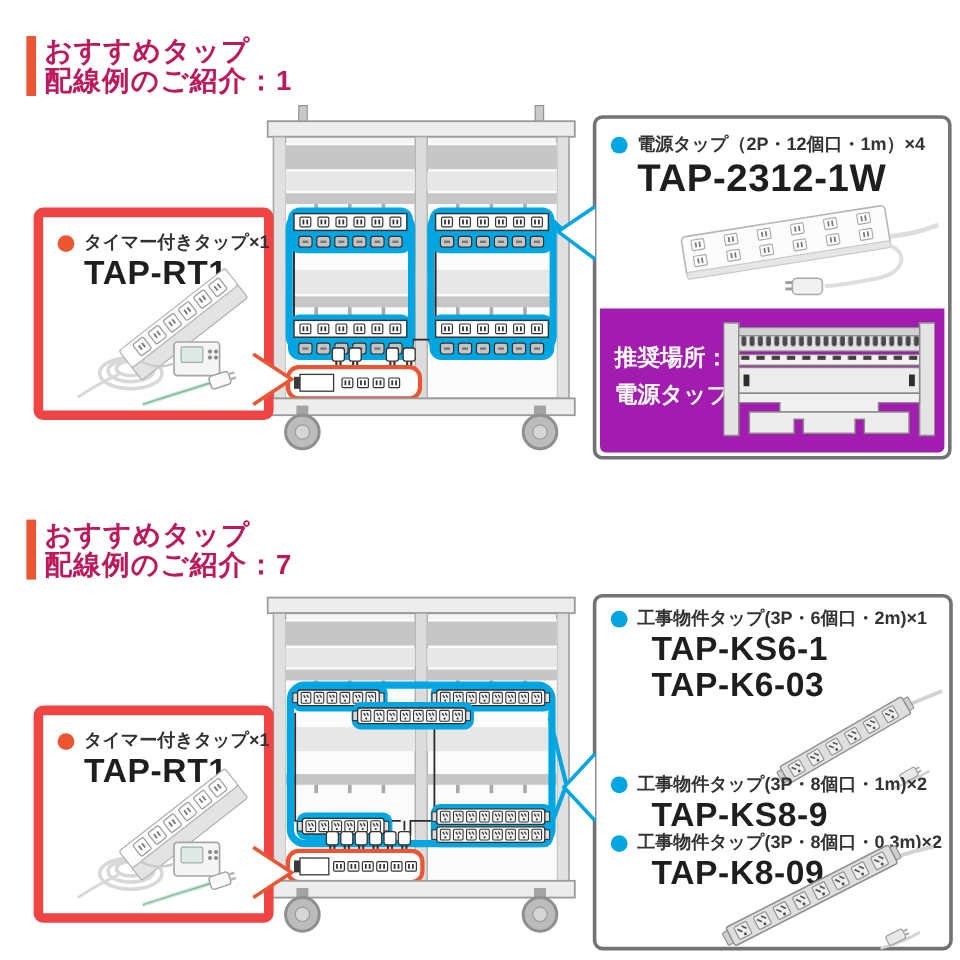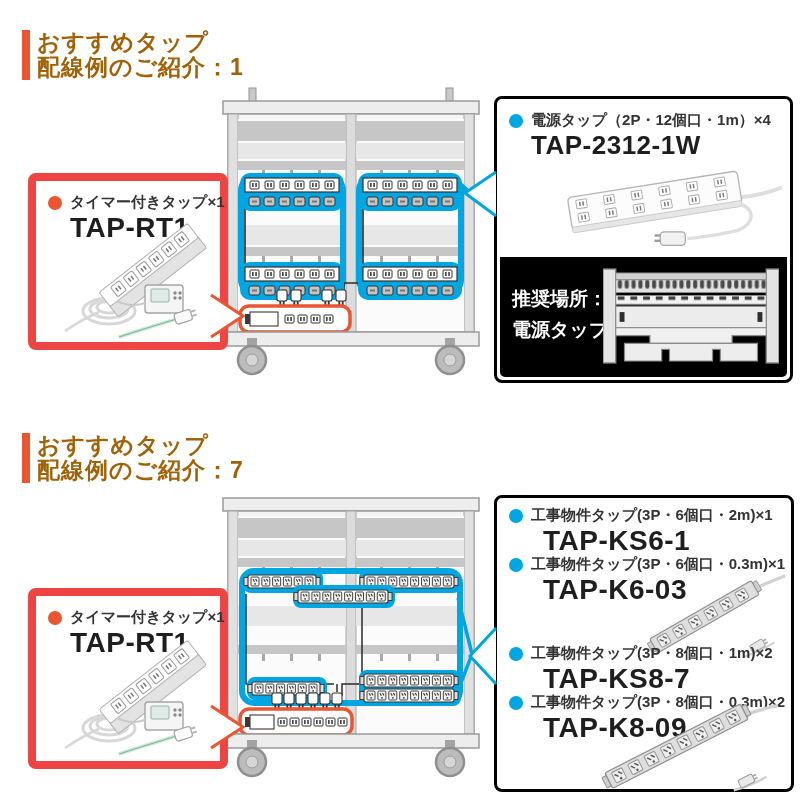--- a/index.html
+++ b/index.html
@@ -1,32 +1,32 @@
 <!DOCTYPE html>
 <html><head>
 <meta charset="utf-8">
 <style>
   html,body{margin:0;padding:0;background:#fff;}
   .canvas{position:relative;width:800px;height:800px;background:#fff;overflow:hidden;
           font-family:"Liberation Sans","DejaVu Sans",sans-serif;color:#333;}
   .abs{position:absolute;}
   .title{position:absolute;display:flex;gap:7px;}
   .title .bar{width:8px;background:#EA5532;}
-  .title .lines{font-size:23px;line-height:25px;font-weight:bold;color:#a16207;letter-spacing:1px;white-space:nowrap;}
+  .title .lines{font-size:23px;line-height:25px;font-weight:bold;color:#be185d;letter-spacing:1px;white-space:nowrap;}
   .callout{position:absolute;background:#fff;border-radius:8px;z-index:2;}
   .callout.orange{border:8px solid #ef4444;}
-  .callout.blue{border:3px solid #000000;}
+  .callout.blue{border:3px solid #737373;}
   .co-head{display:flex;align-items:center;gap:8px;font-size:15px;font-weight:700;color:#333;white-space:nowrap;}
   .bullet{width:14px;height:14px;border-radius:50%;flex:0 0 auto;}
   .bullet.cy{background:#00A6E2;}
   .bullet.or{background:#EA5532;}
   .co-model{font-size:28px;font-weight:700;color:#1e1e1e;letter-spacing:.5px;margin-left:34px;white-space:nowrap;}
-  .co-model.big{font-size:26px;}
+  .co-model.big{font-size:32px;}
   .prod{position:absolute;}
-  .band{position:absolute;left:3px;right:3px;bottom:3px;height:120px;background:#000000;border-radius:0 0 5px 5px;}
+  .band{position:absolute;left:3px;right:3px;bottom:3px;height:120px;background:#a21caf;border-radius:0 0 5px 5px;}
   .band-text{position:absolute;left:12px;top:26px;font-size:19px;font-weight:700;color:#fff;line-height:31px;white-space:nowrap;}
   .item{position:absolute;left:12px;}
   .beak{position:absolute;z-index:5;}
   svg{display:block;}
 </style>
 </head>
 <body>
 
 <div class="canvas">
 
@@ -443,35 +443,31 @@
 
 <div class="callout blue" style="left:494px;top:495px;width:294px;height:291px">
   <div class="item" style="top:8px">
     <div class="co-head">
           <span class="bullet cy"></span>
       <span>工事物件タップ(3P・6個口・2m)×1</span>
         </div>
     <div class="co-model">TAP-KS6-1</div>
   </div>
   <div class="item" style="top:57px">
-    <div class="co-head">
-          <span class="bullet cy"></span>
-      <span>工事物件タップ(3P・6個口・0.3m)×1</span>
-        </div>
     <div class="co-model">TAP-K6-03</div>
   </div>
   <svg class="prod" style="left:146px;top:58px" width="144" height="108" viewBox="0 0 160 120">
         <use href="#prod-k6"></use>
       </svg>
   <div class="item" style="top:146px">
     <div class="co-head">
           <span class="bullet cy"></span>
       <span>工事物件タップ(3P・8個口・1m)×2</span>
         </div>
-    <div class="co-model">TAP-KS8-7</div>
+    <div class="co-model">TAP-KS8-9</div>
   </div>
   <div class="item" style="top:195px">
     <div class="co-head">
           <span class="bullet cy"></span>
       <span>工事物件タップ(3P・8個口・0.3m)×2</span>
         </div>
     <div class="co-model">TAP-K8-09</div>
   </div>
   <svg class="prod" style="left:100px;top:198px" width="188" height="101" viewBox="0 0 195 105">
         <use href="#prod-k8"></use>

